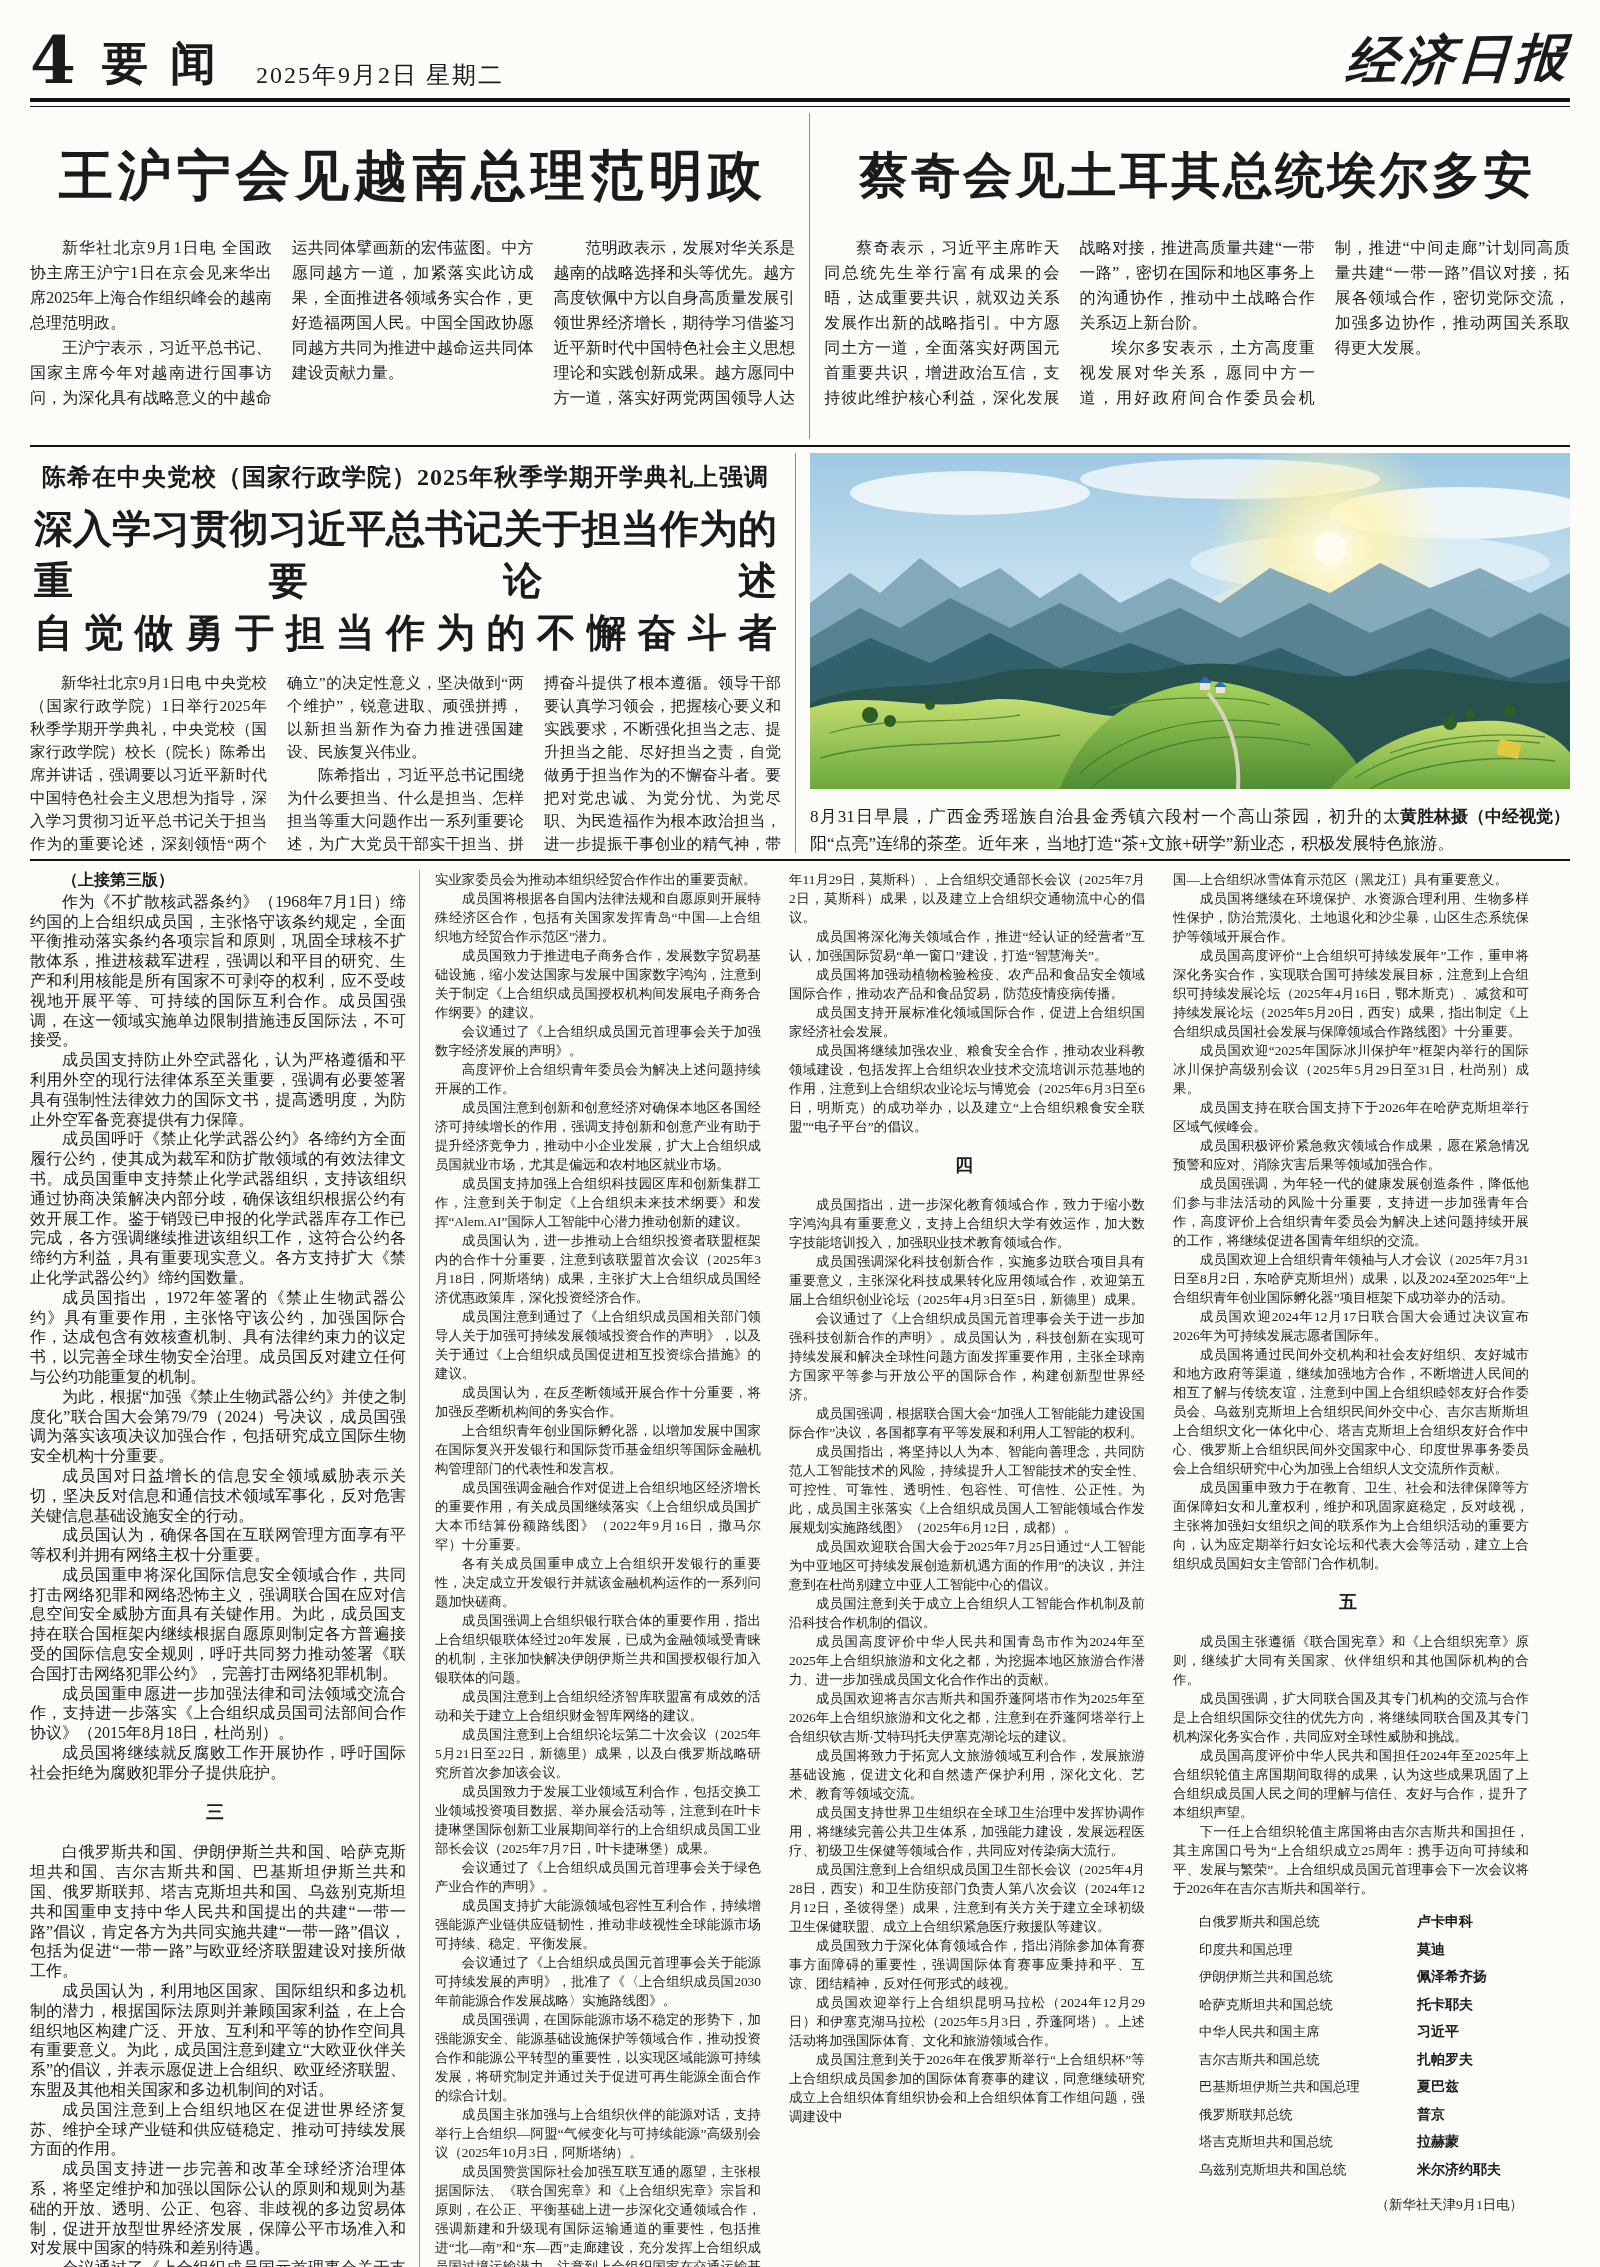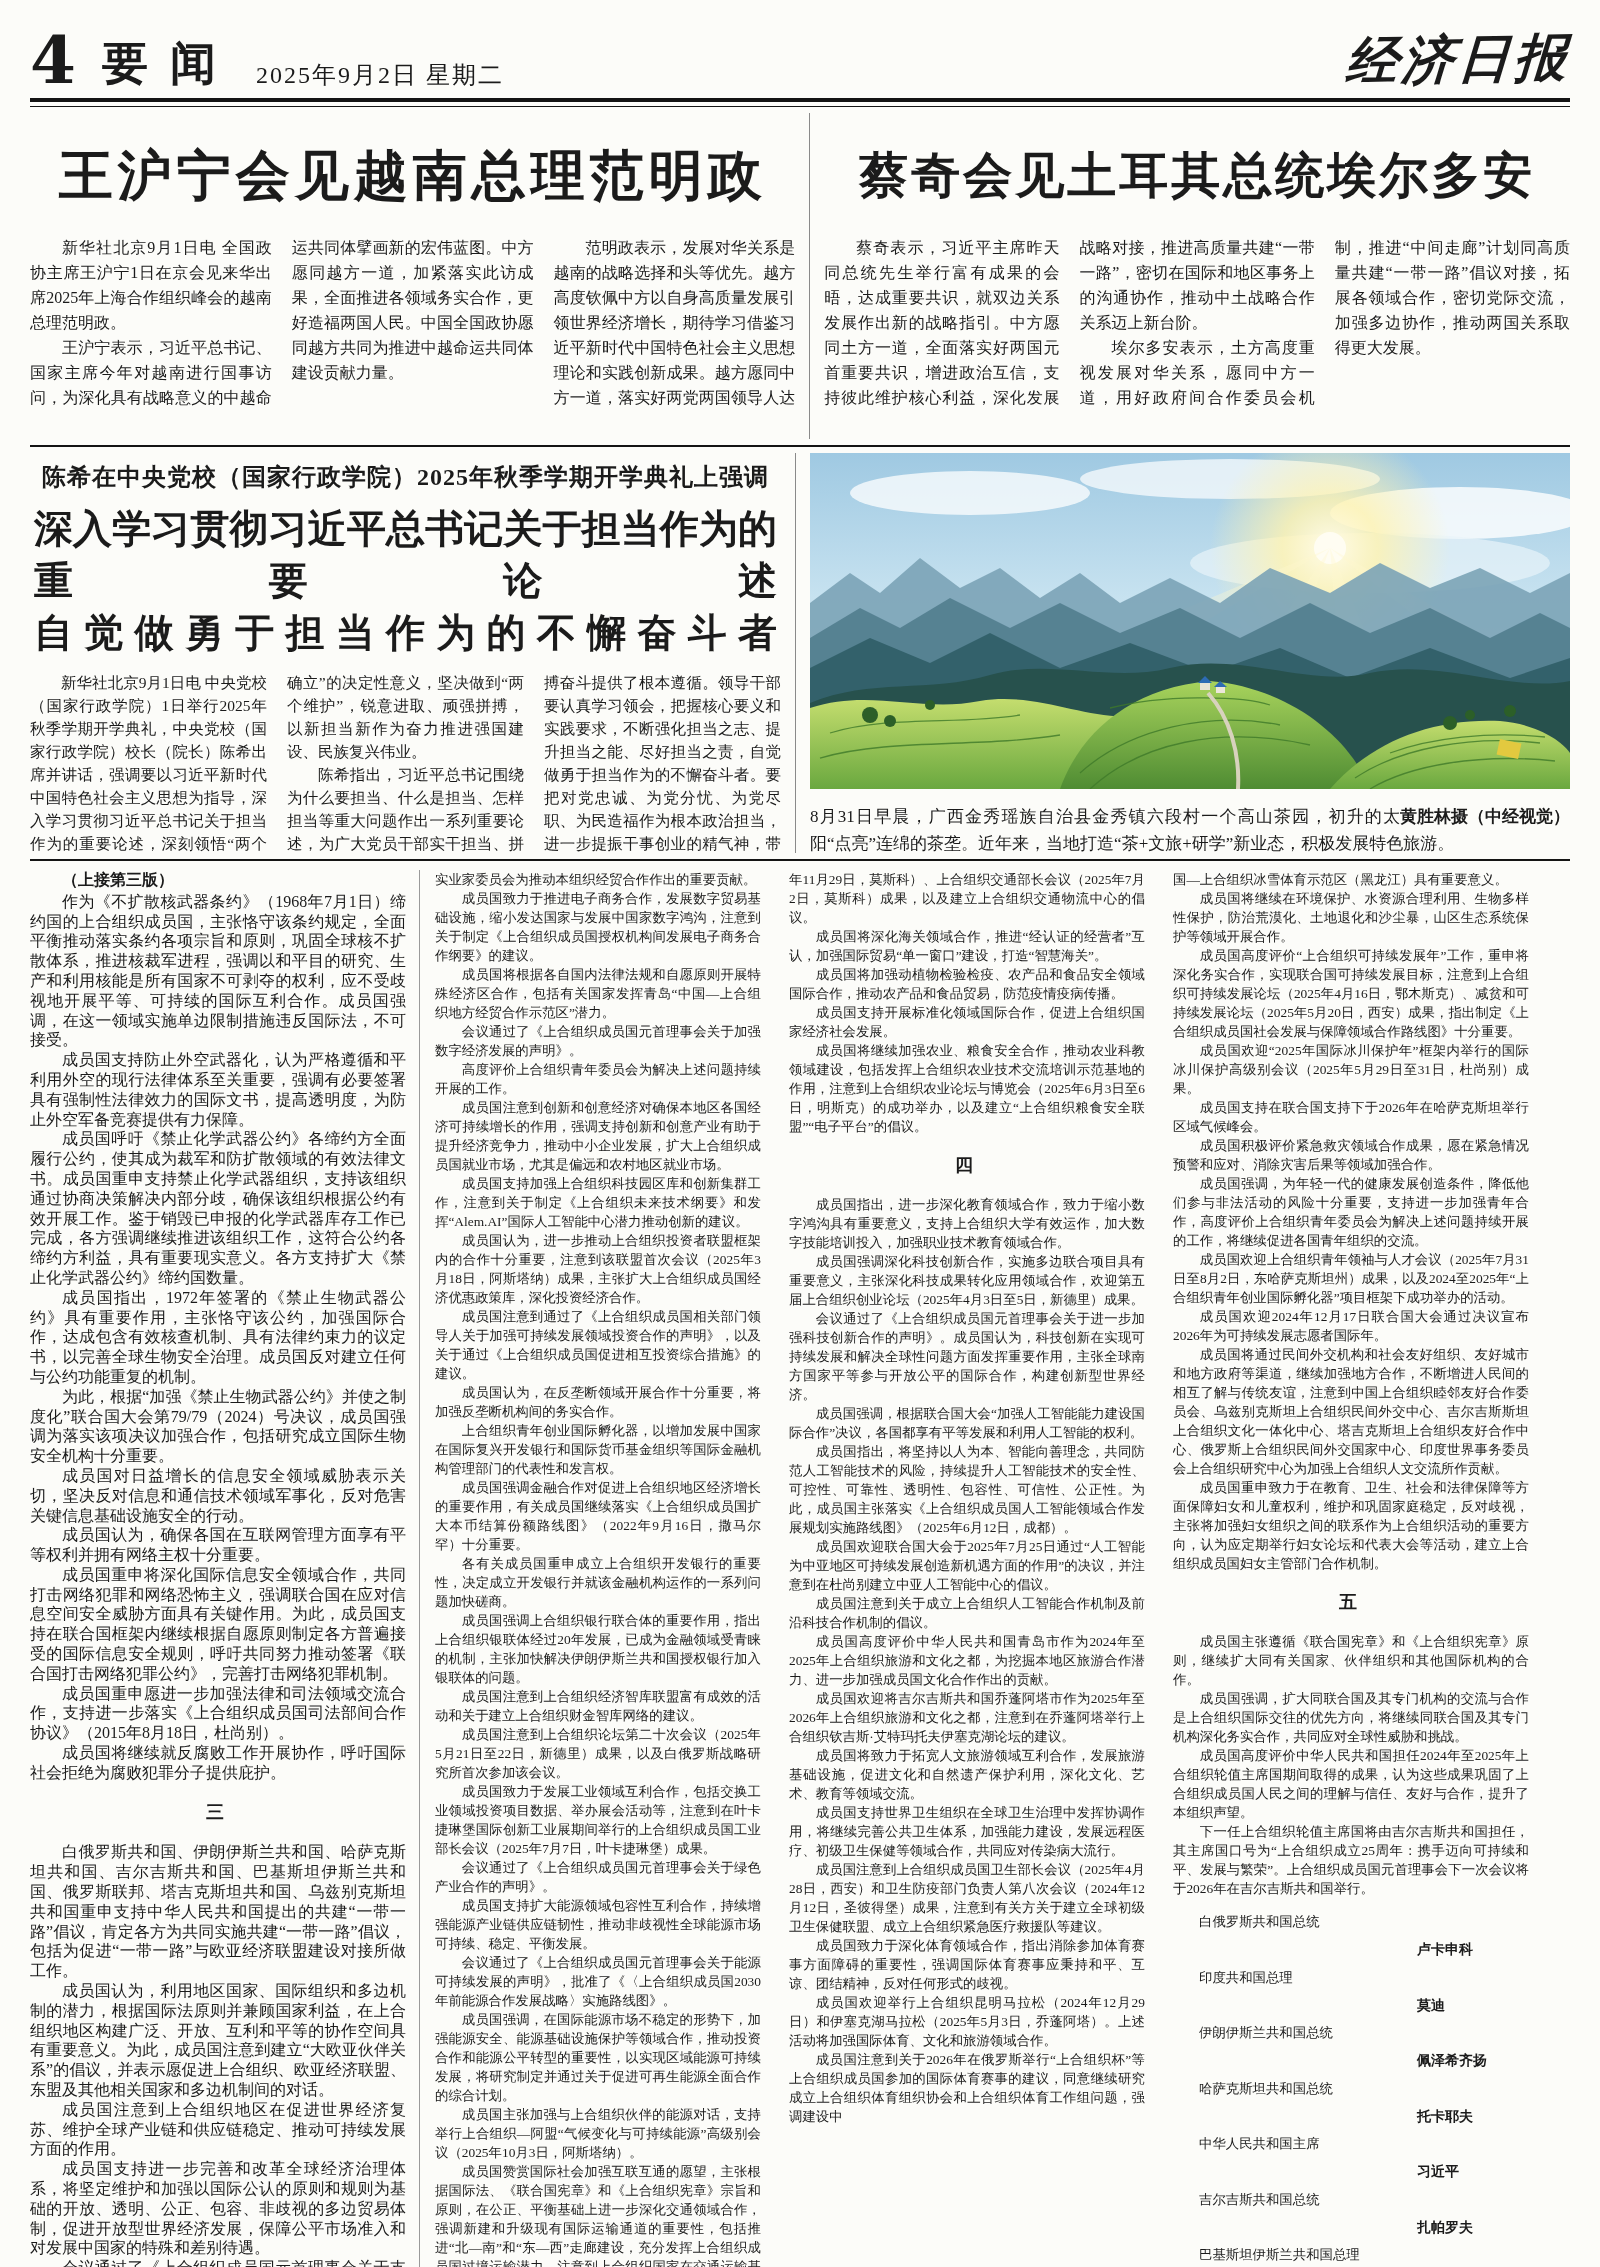--- a/index.html
+++ b/index.html
@@ -48,21 +48,21 @@
   .vrule2{width:1px;background:#9a9a9a;margin:0 15px 0 13px;}
   .dcol2{width:326px;font-size:13.4px;line-height:19px;}
   .dcol3{width:356px;font-size:13.4px;line-height:19px;margin-left:28px;}
   .dcol4{width:356px;font-size:13.4px;line-height:19px;margin-left:28px;}
   .lead{margin:0;text-indent:0;}
   .cont-note{margin:0 0 2px 0;text-indent:2em;font-weight:bold;}
   .marker{text-align:center;font-weight:bold;font-size:18px;letter-spacing:6px;margin:20px 0;}
   .leaders{margin-top:10px;}
   .leader-row{display:flex;line-height:27.5px;padding-left:26px;}
   .leader-row .lt{width:218px;}
-  .leader-row .ln{font-weight:bold;font-family:"Liberation Sans","DejaVu Sans",sans-serif;font-size:14px;margin-top:28px;}
+  .leader-row .ln{font-weight:bold;font-family:"Liberation Sans","DejaVu Sans",sans-serif;font-size:14px;}
   .closing{text-align:right;margin:12px 6px 0 0;}
 </style>
 </head>
 <body>
 
 <div class="page">
 
   <div class="hdr">
     <span class="pn">4</span>
     <span class="sec">要闻</span>
@@ -200,22 +200,22 @@
           <p class="para">成员国认为，利用地区国家、国际组织和多边机制的潜力，根据国际法原则并兼顾国家利益，在上合组织地区构建广泛、开放、互利和平等的协作空间具有重要意义。为此，成员国注意到建立“大欧亚伙伴关系”的倡议，并表示愿促进上合组织、欧亚经济联盟、东盟及其他相关国家和多边机制间的对话。</p>
           <p class="para">成员国注意到上合组织地区在促进世界经济复苏、维护全球产业链和供应链稳定、推动可持续发展方面的作用。</p>
           <p class="para">成员国支持进一步完善和改革全球经济治理体系，将坚定维护和加强以国际公认的原则和规则为基础的开放、透明、公正、包容、非歧视的多边贸易体制，促进开放型世界经济发展，保障公平市场准入和对发展中国家的特殊和差别待遇。</p>
           <p class="para">会议通过了《上合组织成员国元首理事会关于支持多边贸易体制的声明》。</p>
         </div>
     </div>
     <div class="vrule2"></div>
     <div class="dcol dcol2">
       <p class="lead">实业家委员会为推动本组织经贸合作作出的重要贡献。</p>
       <div>
+          <p class="para">成员国将根据各自国内法律法规和自愿原则开展特殊经济区合作，包括有关国家发挥青岛“中国—上合组织地方经贸合作示范区”潜力。</p>
           <p class="para">成员国致力于推进电子商务合作，发展数字贸易基础设施，缩小发达国家与发展中国家数字鸿沟，注意到关于制定《上合组织成员国授权机构间发展电子商务合作纲要》的建议。</p>
-          <p class="para">成员国将根据各自国内法律法规和自愿原则开展特殊经济区合作，包括有关国家发挥青岛“中国—上合组织地方经贸合作示范区”潜力。</p>
           <p class="para">会议通过了《上合组织成员国元首理事会关于加强数字经济发展的声明》。</p>
           <p class="para">高度评价上合组织青年委员会为解决上述问题持续开展的工作。</p>
           <p class="para">成员国注意到创新和创意经济对确保本地区各国经济可持续增长的作用，强调支持创新和创意产业有助于提升经济竞争力，推动中小企业发展，扩大上合组织成员国就业市场，尤其是偏远和农村地区就业市场。</p>
           <p class="para">成员国支持加强上合组织科技园区库和创新集群工作，注意到关于制定《上合组织未来技术纲要》和发挥“Alem.AI”国际人工智能中心潜力推动创新的建议。</p>
           <p class="para">成员国认为，进一步推动上合组织投资者联盟框架内的合作十分重要，注意到该联盟首次会议（2025年3月18日，阿斯塔纳）成果，主张扩大上合组织成员国经济优惠政策库，深化投资经济合作。</p>
           <p class="para">成员国注意到通过了《上合组织成员国相关部门领导人关于加强可持续发展领域投资合作的声明》，以及关于通过《上合组织成员国促进相互投资综合措施》的建议。</p>
           <p class="para">成员国认为，在反垄断领域开展合作十分重要，将加强反垄断机构间的务实合作。</p>
           <p class="para">上合组织青年创业国际孵化器，以增加发展中国家在国际复兴开发银行和国际货币基金组织等国际金融机构管理部门的代表性和发言权。</p>
           <p class="para">成员国强调金融合作对促进上合组织地区经济增长的重要作用，有关成员国继续落实《上合组织成员国扩大本币结算份额路线图》（2022年9月16日，撒马尔罕）十分重要。</p>
           <p class="para">各有关成员国重申成立上合组织开发银行的重要性，决定成立开发银行并就该金融机构运作的一系列问题加快磋商。</p>

